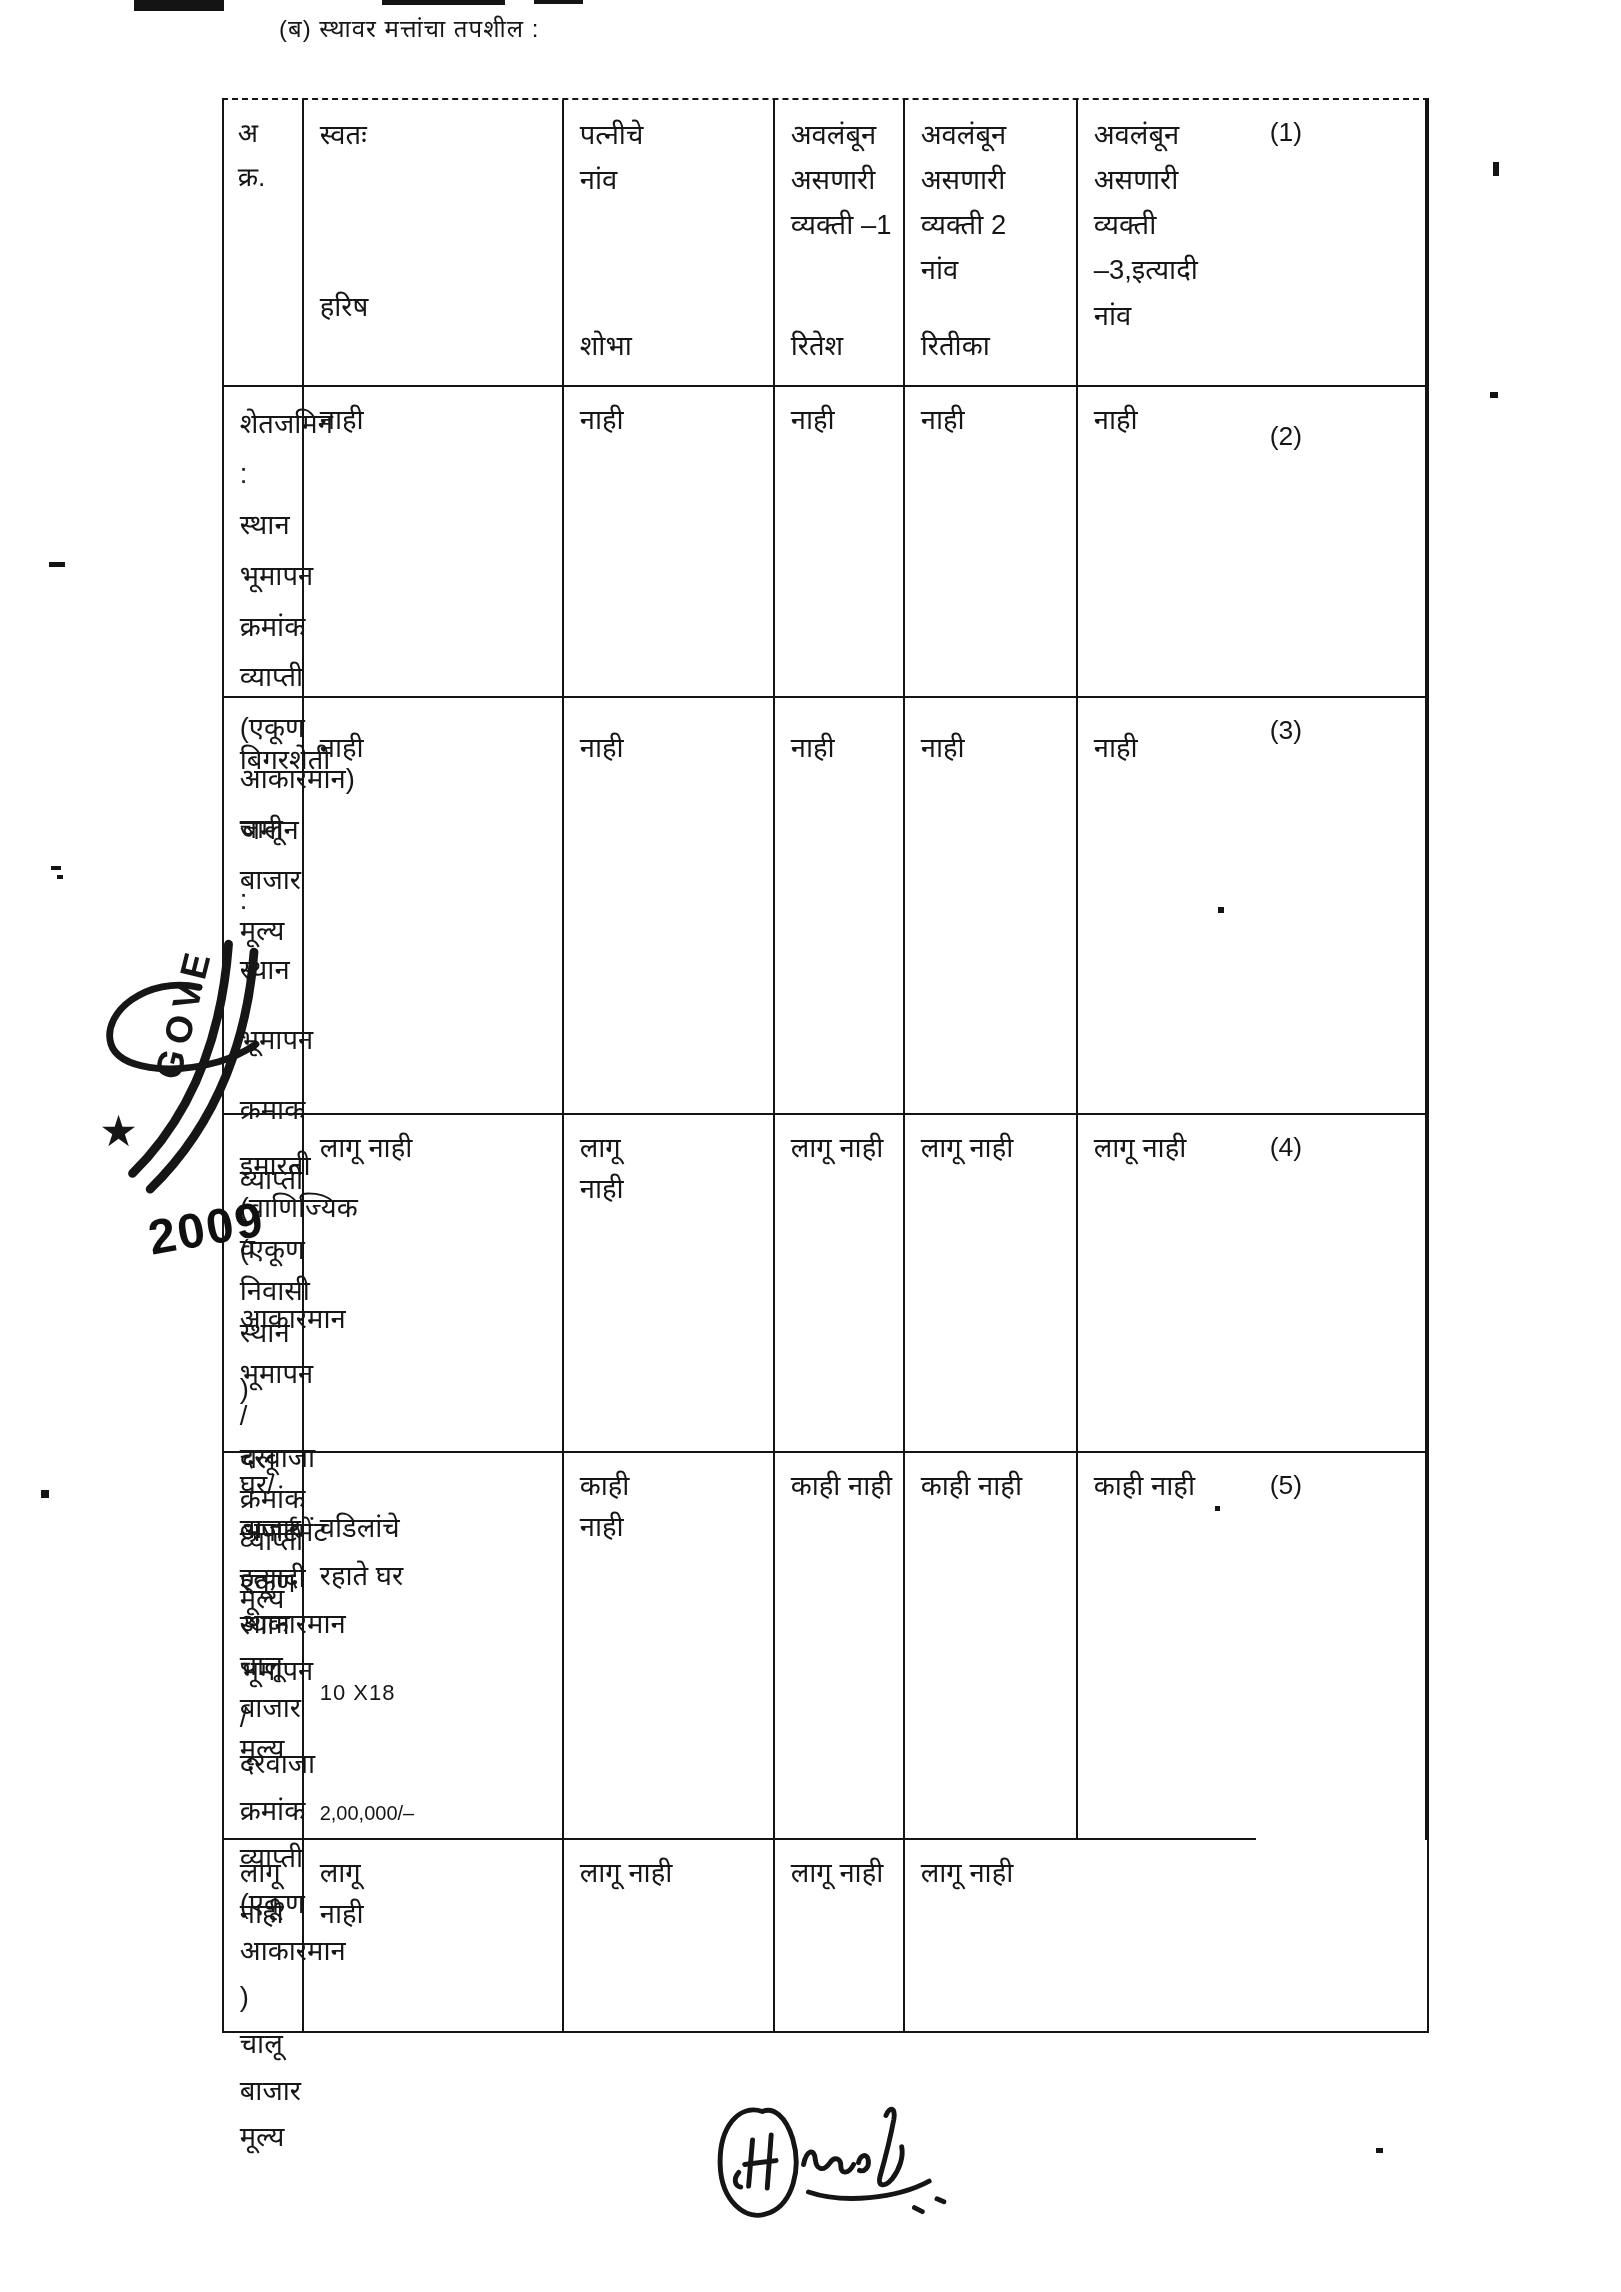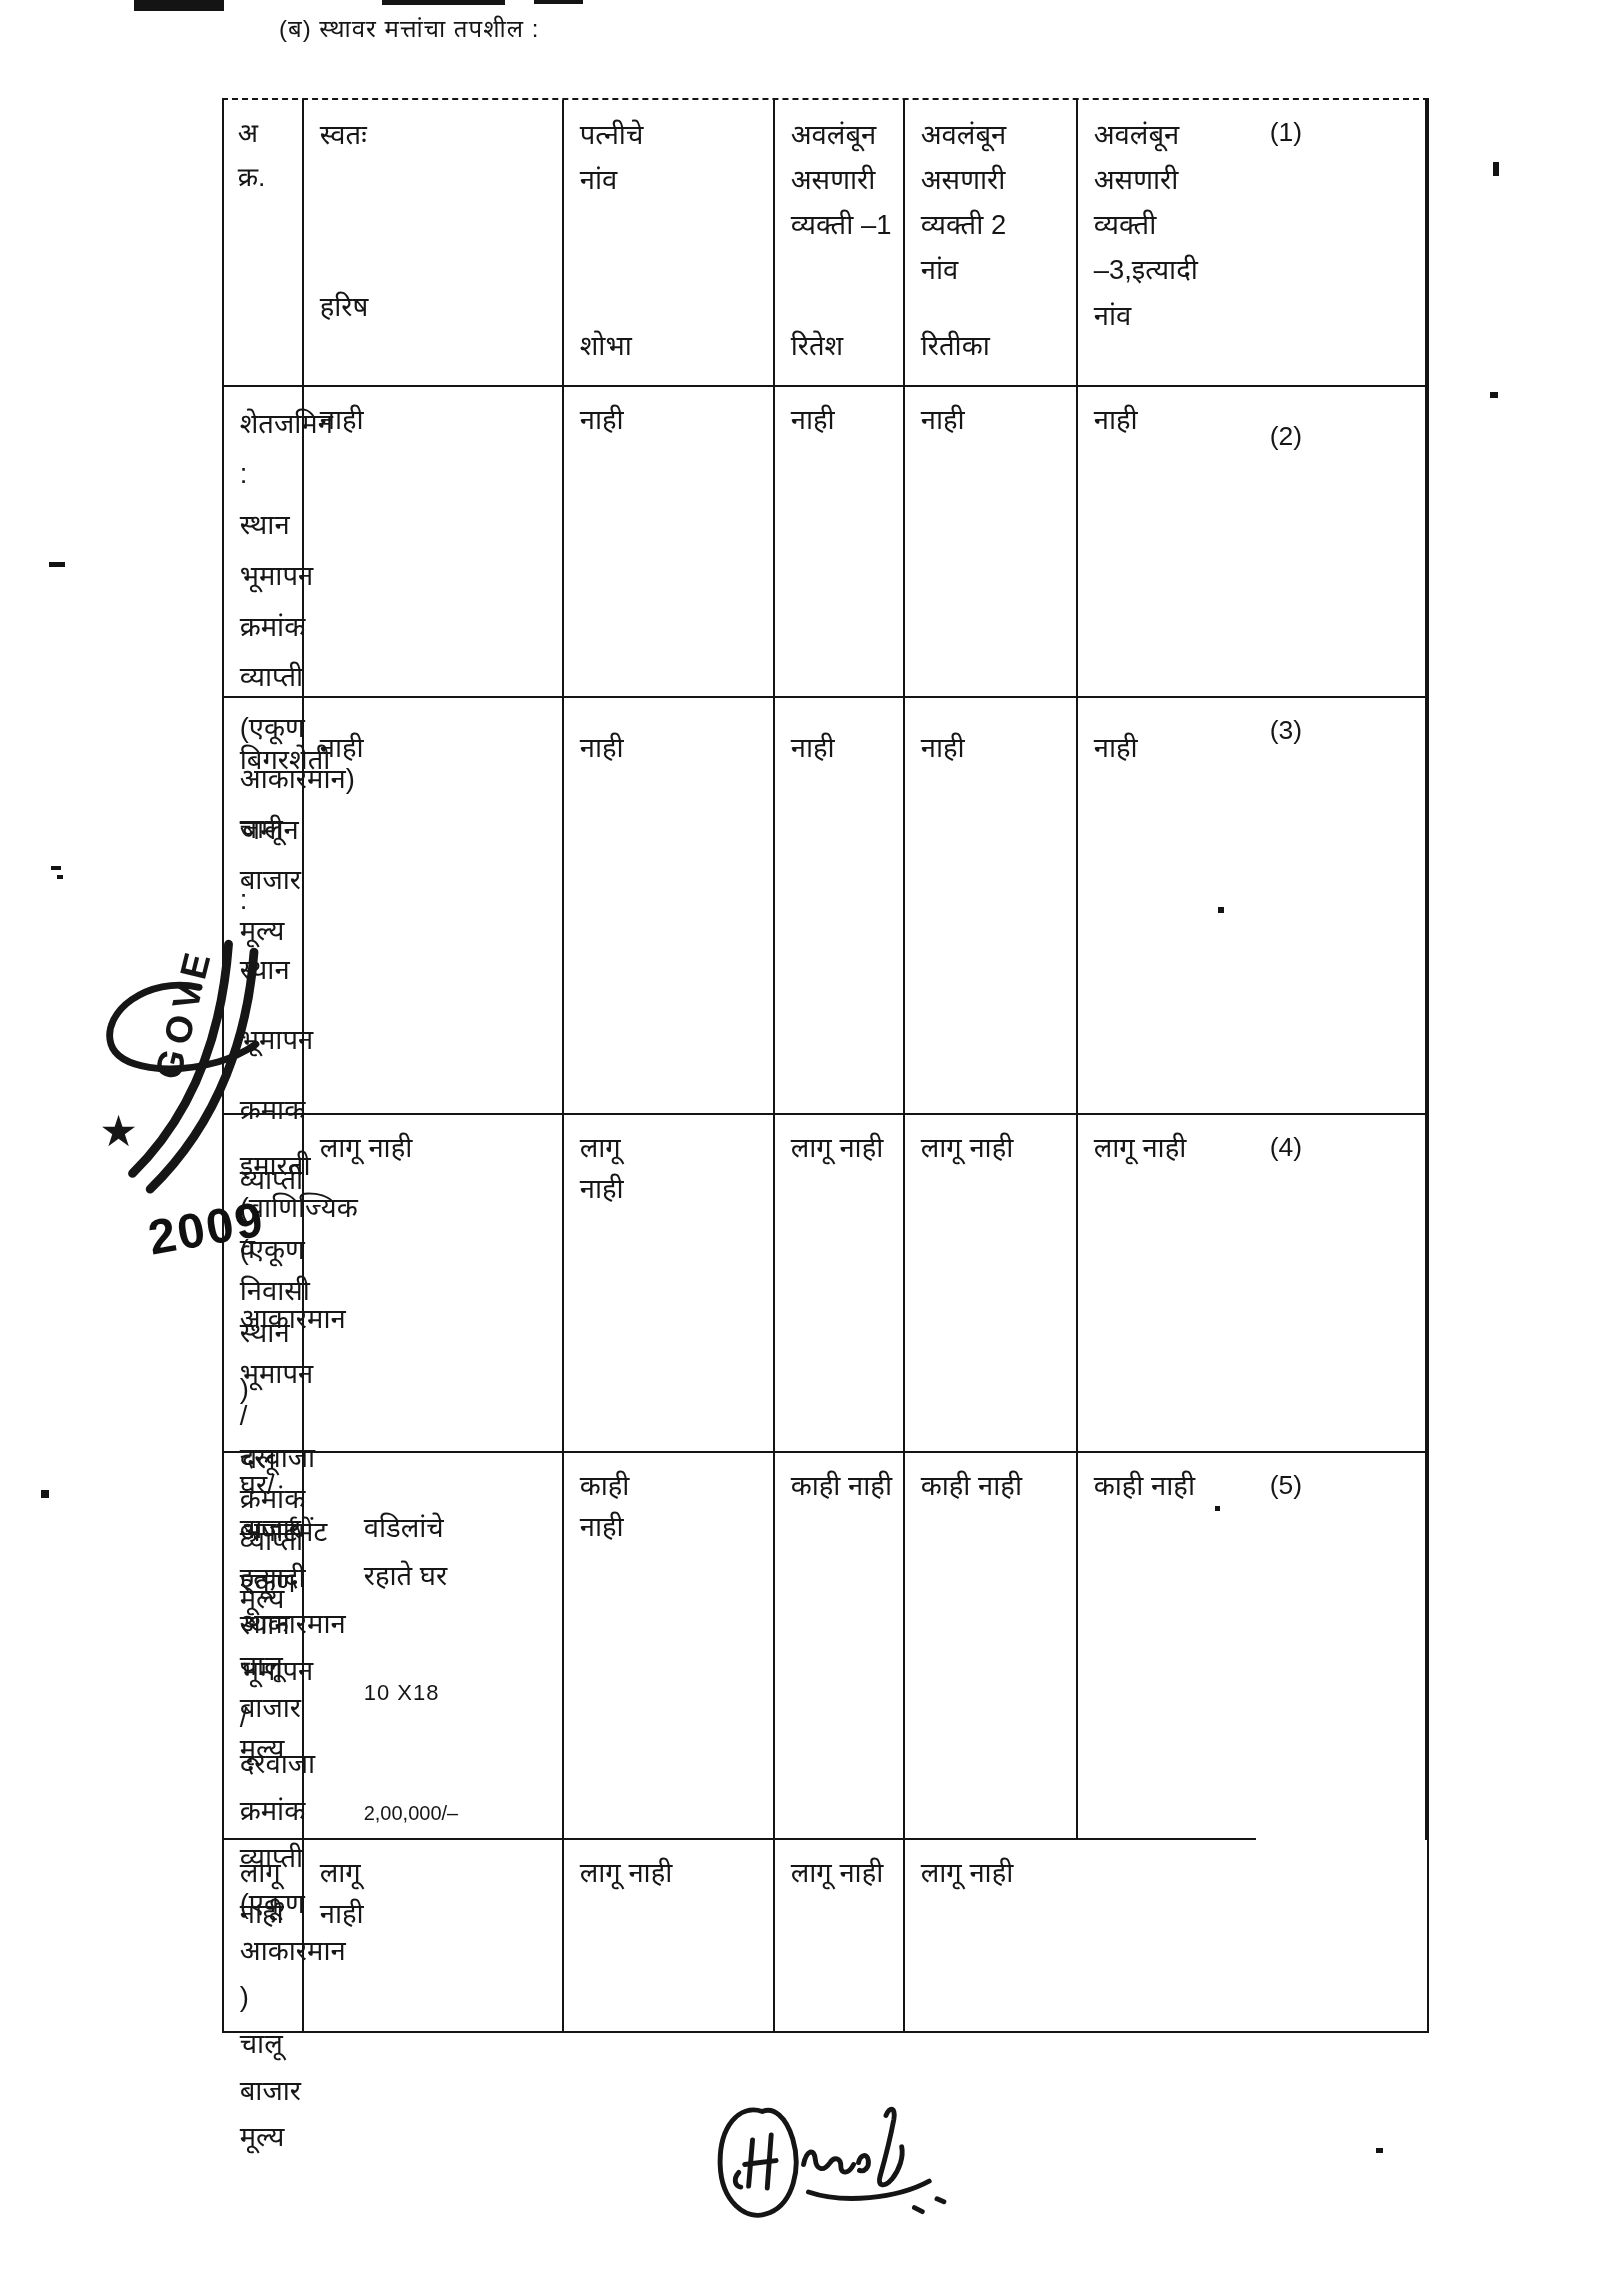--- a/index.html
+++ b/index.html
@@ -32,21 +32,21 @@
 
   .desc-r0 { line-height:1.85; }
   .desc-r1 { line-height:2.55; padding-top:27.4px; }
   .desc-r2 { line-height:1.52; padding-top:30px; }
   .desc-r3 { line-height:1.70; padding-top:9px; }
   .desc-r4 { line-height:2.35; padding-top:15.7px; }
 
   .pt-r1 { padding-top:29px; }
   .val { line-height:1.5; }
 
-  .self-r3 .blk { position:absolute; left:15.7px;margin-left:44px; }
+  .self-r3 .blk { position:absolute; left:15.7px; }
   .self-r3 .blk-top { top:51px; line-height:1.75; }
   .self-r3 .blk-mid { top:223px; font-size:22px; letter-spacing:1px; }
   .self-r3 .blk-bottom { top:345px; font-size:20px; }
 
   .stamp { position:absolute; left:54px; top:907px; width:255px; height:382px; }
   .signature { position:absolute; left:676px; top:2086px; width:314px; height:157px; }
 </style>
 </head>
 <body>
 

